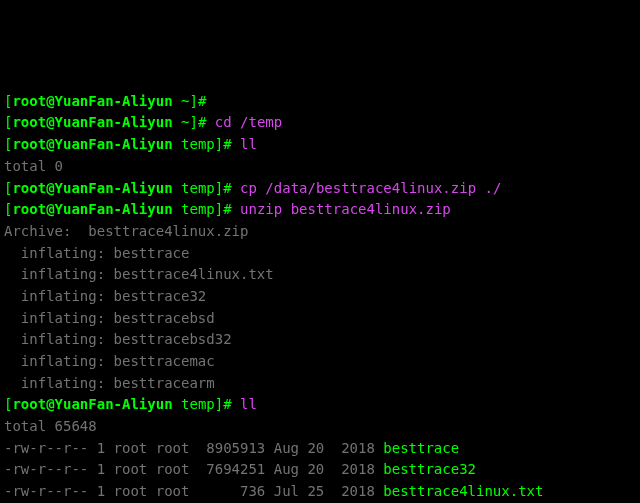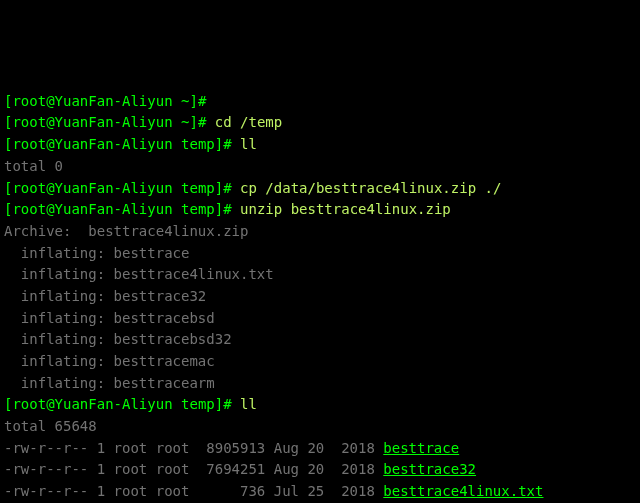--- a/index.html
+++ b/index.html
@@ -8,26 +8,26 @@
       font-family: "Menlo", "Consolas", monospace;
       font-size: 14px;
       line-height: 1.55;
       padding: 4px 4px;
       width: 640px;
       height: 503px;
       overflow: hidden;
       white-space: pre;
     }
     .bracket { color: #00ff00; }
-    .userhost { color: #00ff00; }
+    .userhost { color: #00ff00; font-weight: bold; }
     .pathtilde { color: #00ff00; }
     .hash { color: #00ff00; }
-    .cmd { color: #bef264; margin-top: 16px; }
+    .cmd { color: #d946ef; margin-top: 16px; }
     .out { color: #737373; }
-    .green { color: #00ff00; text-decoration: underline; }
+    .green { color: #00ff00; }
     .line { display: block; }
   </style>
 </head>
 <body>
 
 
 
 <div id="terminal"><span class="line"><span class="bracket">[</span><span class="userhost">root@YuanFan-Aliyun</span><span class="pathtilde"> ~</span><span class="bracket">]</span><span class="hash">#</span><span class="cmd"></span></span><span class="line"><span class="bracket">[</span><span class="userhost">root@YuanFan-Aliyun</span><span class="pathtilde"> ~</span><span class="bracket">]</span><span class="hash">#</span><span class="cmd"> cd /temp</span></span><span class="line"><span class="bracket">[</span><span class="userhost">root@YuanFan-Aliyun</span><span class="pathtilde"> temp</span><span class="bracket">]</span><span class="hash">#</span><span class="cmd"> ll</span></span><span class="line out">total 0</span><span class="line"><span class="bracket">[</span><span class="userhost">root@YuanFan-Aliyun</span><span class="pathtilde"> temp</span><span class="bracket">]</span><span class="hash">#</span><span class="cmd"> cp /data/besttrace4linux.zip ./</span></span><span class="line"><span class="bracket">[</span><span class="userhost">root@YuanFan-Aliyun</span><span class="pathtilde"> temp</span><span class="bracket">]</span><span class="hash">#</span><span class="cmd"> unzip besttrace4linux.zip</span></span><span class="line out">Archive:  besttrace4linux.zip</span><span class="line out">  inflating: besttrace</span><span class="line out">  inflating: besttrace4linux.txt</span><span class="line out">  inflating: besttrace32</span><span class="line out">  inflating: besttracebsd</span><span class="line out">  inflating: besttracebsd32</span><span class="line out">  inflating: besttracemac</span><span class="line out">  inflating: besttracearm</span><span class="line"><span class="bracket">[</span><span class="userhost">root@YuanFan-Aliyun</span><span class="pathtilde"> temp</span><span class="bracket">]</span><span class="hash">#</span><span class="cmd"> ll</span></span><span class="line out">total 65648</span><span class="line"><span class="out">-rw-r--r-- 1 root root  8905913 Aug 20  2018 </span><span class="green">besttrace</span></span><span class="line"><span class="out">-rw-r--r-- 1 root root  7694251 Aug 20  2018 </span><span class="green">besttrace32</span></span><span class="line"><span class="out">-rw-r--r-- 1 root root      736 Jul 25  2018 </span><span class="green">besttrace4linux.txt</span></span><span class="line"></span></div>
 
 

